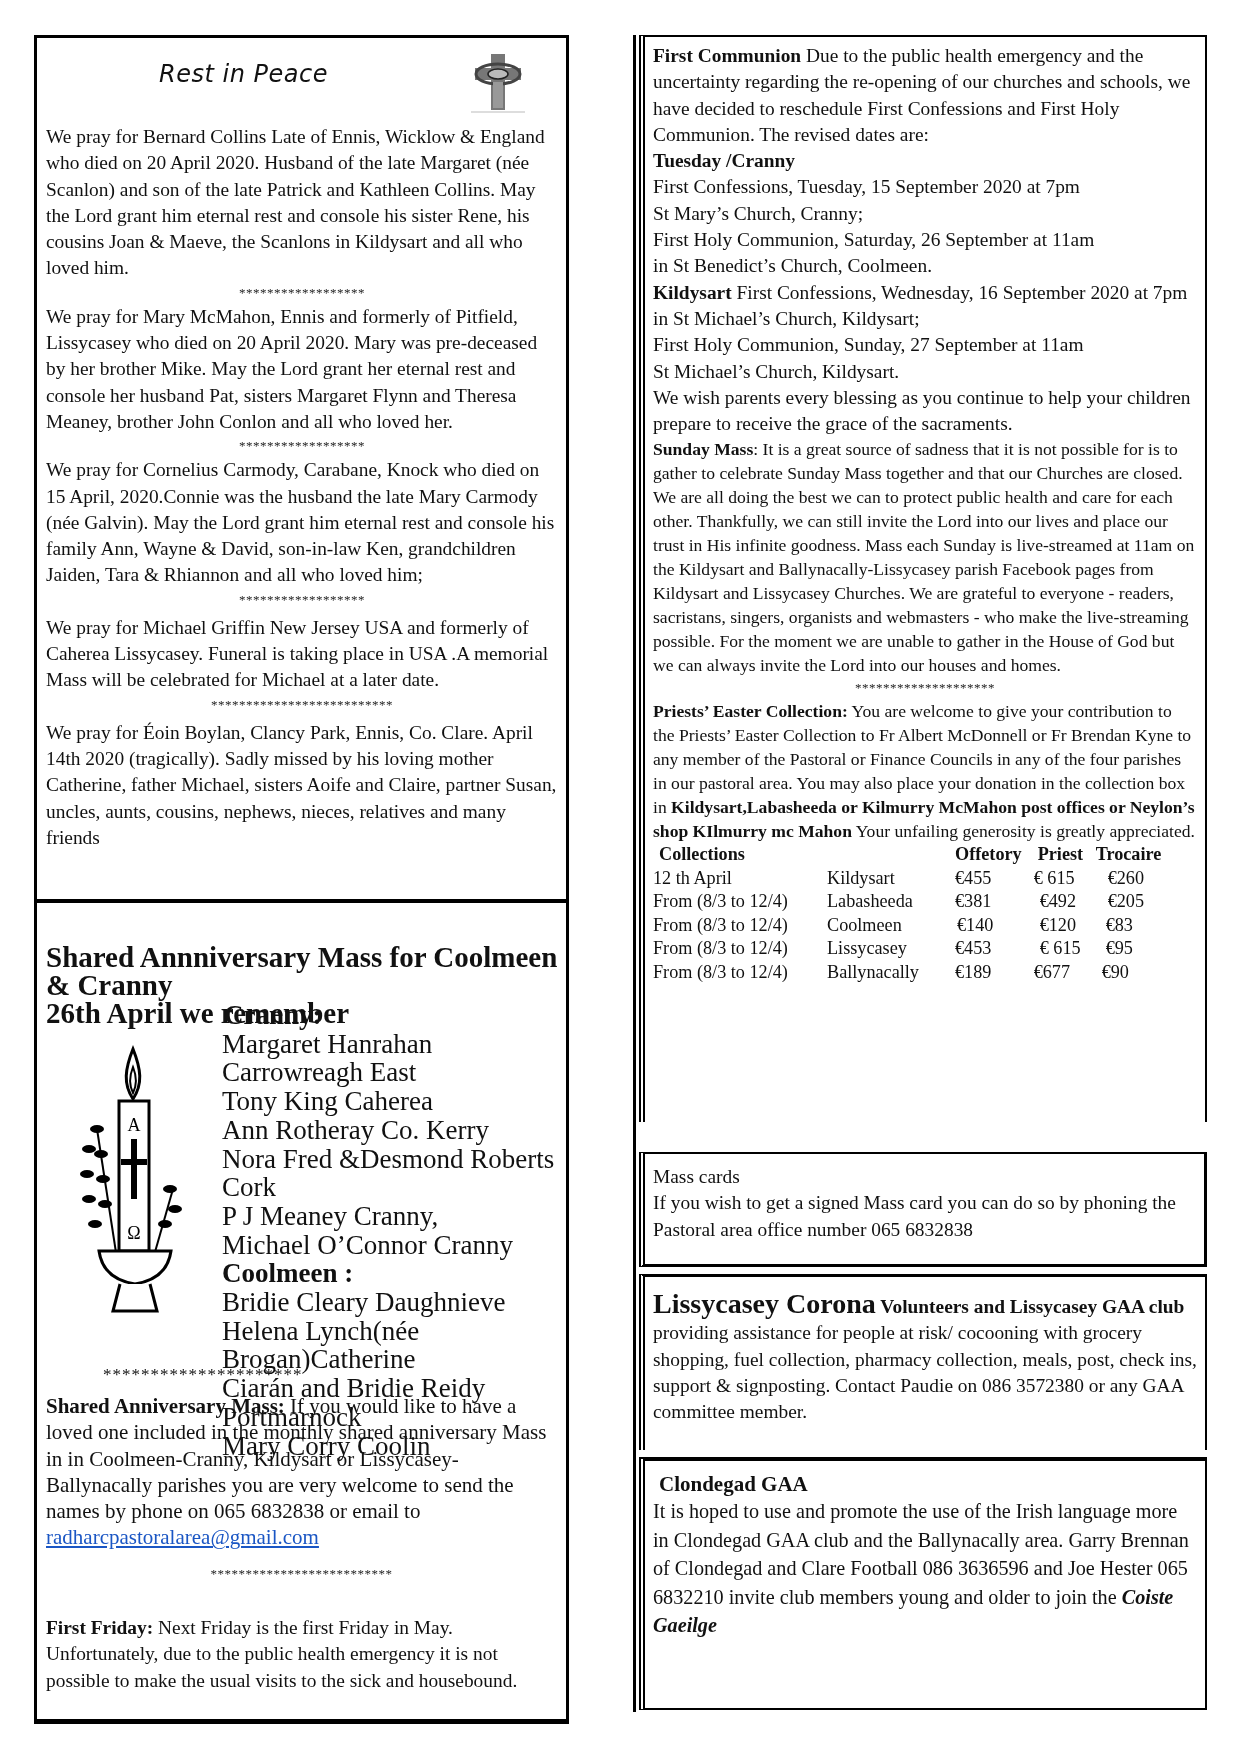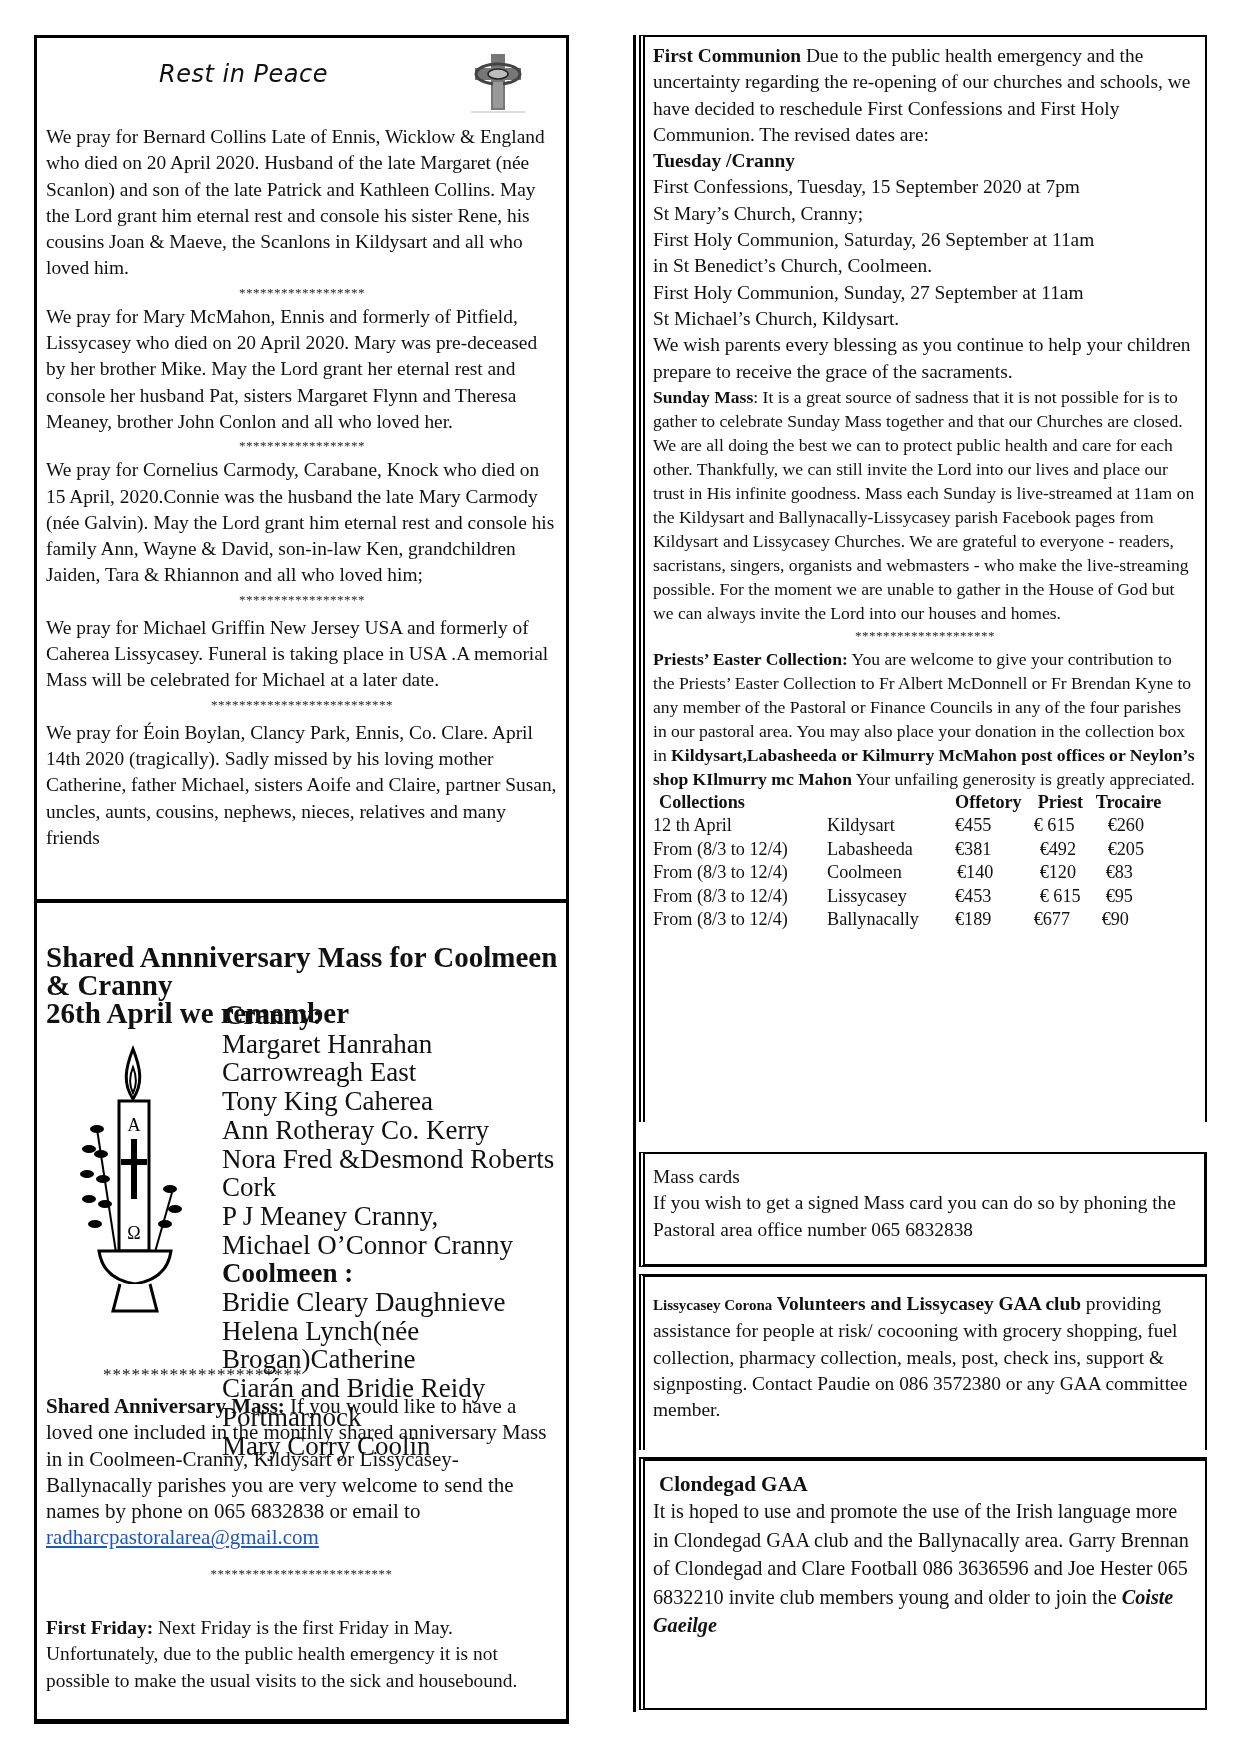--- a/index.html
+++ b/index.html
@@ -123,20 +123,23 @@
 
 <div class="box" id="right">
   <p class="p">
     <span class="b">First Communion</span><span> Due to the public health emergency and the uncertainty regarding the re-opening of our churches and schools, we have decided to reschedule First Confessions and First Holy Communion. The revised dates are:</span>
   </p>
   <p class="p b">Tuesday /Cranny</p>
   <p class="p">First Confessions, Tuesday, 15 September 2020 at 7pm</p>
   <p class="p">St Mary’s Church, Cranny;</p>
   <p class="p">First Holy Communion, Saturday, 26 September at 11am</p>
   <p class="p">in St Benedict’s Church, Coolmeen.</p>
+  <p class="p">
+    <span class="b">Kildysart</span><span> First Confessions, Wednesday, 16 September 2020 at 7pm in St Michael’s Church, Kildysart;</span>
+  </p>
   <p class="p">First Holy Communion, Sunday, 27 September at 11am</p>
   <p class="p">St Michael’s Church, Kildysart.</p>
   <p class="p">We wish parents every blessing as you continue to help your children prepare to receive the grace of the sacraments.</p>
 
   <p class="pr">
     <span class="b">Sunday Mass</span><span>: It is a great source of sadness that it is not possible for is to gather to celebrate Sunday Mass together and that our Churches are closed. We are all doing the best we can to protect public health and care for each other. Thankfully, we can still invite the Lord into our lives and place our trust in His infinite goodness. Mass each Sunday is live-streamed at 11am on the Kildysart and Ballynacally-Lissycasey parish Facebook pages from Kildysart and Lissycasey Churches. We are grateful to everyone - readers, sacristans, singers, organists and webmasters - who make the live-streaming possible. For the moment we are unable to gather in the House of God but we can always invite the Lord into our houses and homes.</span>
   </p>
   <div class="stars">********************</div>
 
   <p class="pr">
@@ -201,21 +204,21 @@
 <div class="box" id="masscards">
   <div style="position:absolute;left:8px;top:10px;right:8px;">
     <p class="p"> Mass cards</p>
     <p class="p">If you wish to get a signed  Mass card  you can do so by phoning the  Pastoral  area office  number 065 6832838</p>
   </div>
 </div>
 
 <div class="box" id="corona">
   <div style="position:absolute;left:8px;top:14px;right:8px;">
     <p class="p">
-      <span class="b" style="font-size:15px">Lissycasey Corona</span><span class="b"> Volunteers and Lissycasey GAA club</span><span> providing assistance for people at risk/ cocooning with grocery shopping, fuel collection, pharmacy collection, meals, post, check ins, support &amp; signposting. Contact Paudie on 086 3572380 or any GAA committee member.</span>
+      <span class="b" style="font-size:28px">Lissycasey Corona</span><span class="b"> Volunteers and Lissycasey GAA club</span><span> providing assistance for people at risk/ cocooning with grocery shopping, fuel collection, pharmacy collection, meals, post, check ins, support &amp; signposting. Contact Paudie on 086 3572380 or any GAA committee member.</span>
     </p>
   </div>
 </div>
 
 <div class="box" id="clondegad-wrap" style="left:639px;top:1457px;width:568px;height:253px;border-left:6px double #000;border-top:4px solid #000;border-right:2px solid #000;border-bottom:2px solid #000;">
   <div style="position:absolute;left:8px;top:10px;right:8px;">
     <p class="p b" style="font-size:21px;padding-left:6px">Clondegad GAA</p>
     <p class="p" style="font-size:20.2px;line-height:28.5px">
       <span> It is hoped to use  and promote the use of  the Irish language more in Clondegad GAA club and the Ballynacally area. Garry Brennan of Clondegad and Clare  Football 086 3636596 and Joe Hester 065 6832210 invite club members young and older to join the </span><span class="b" style="font-style:italic">Coiste Gaeilge</span>
     </p>

